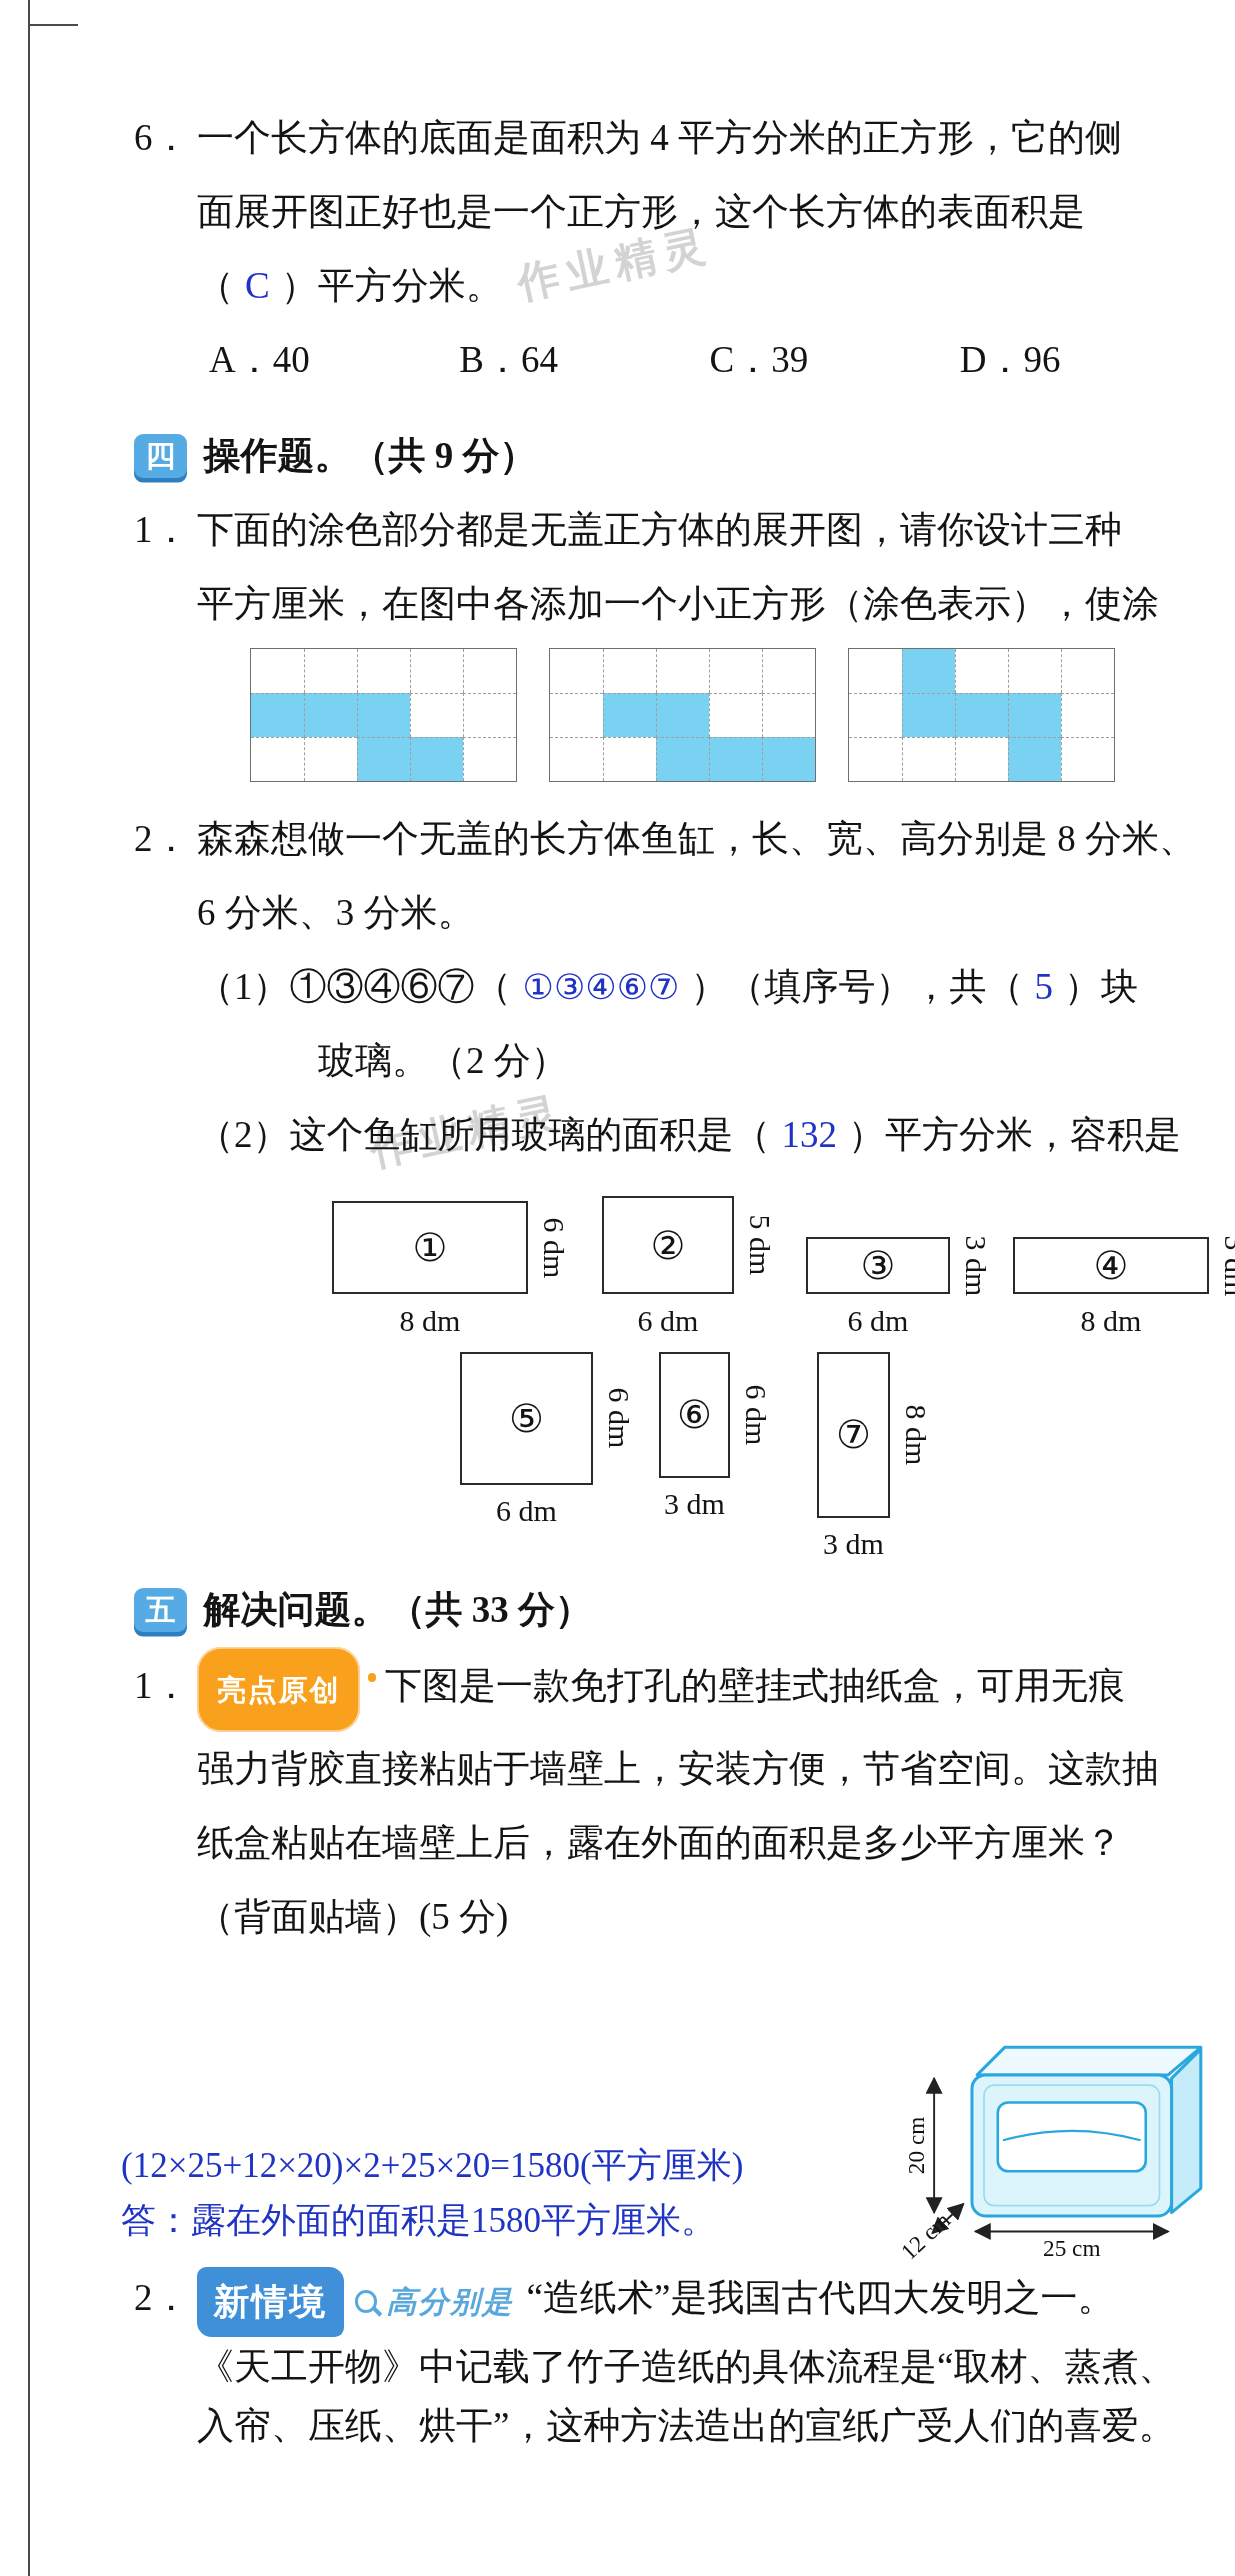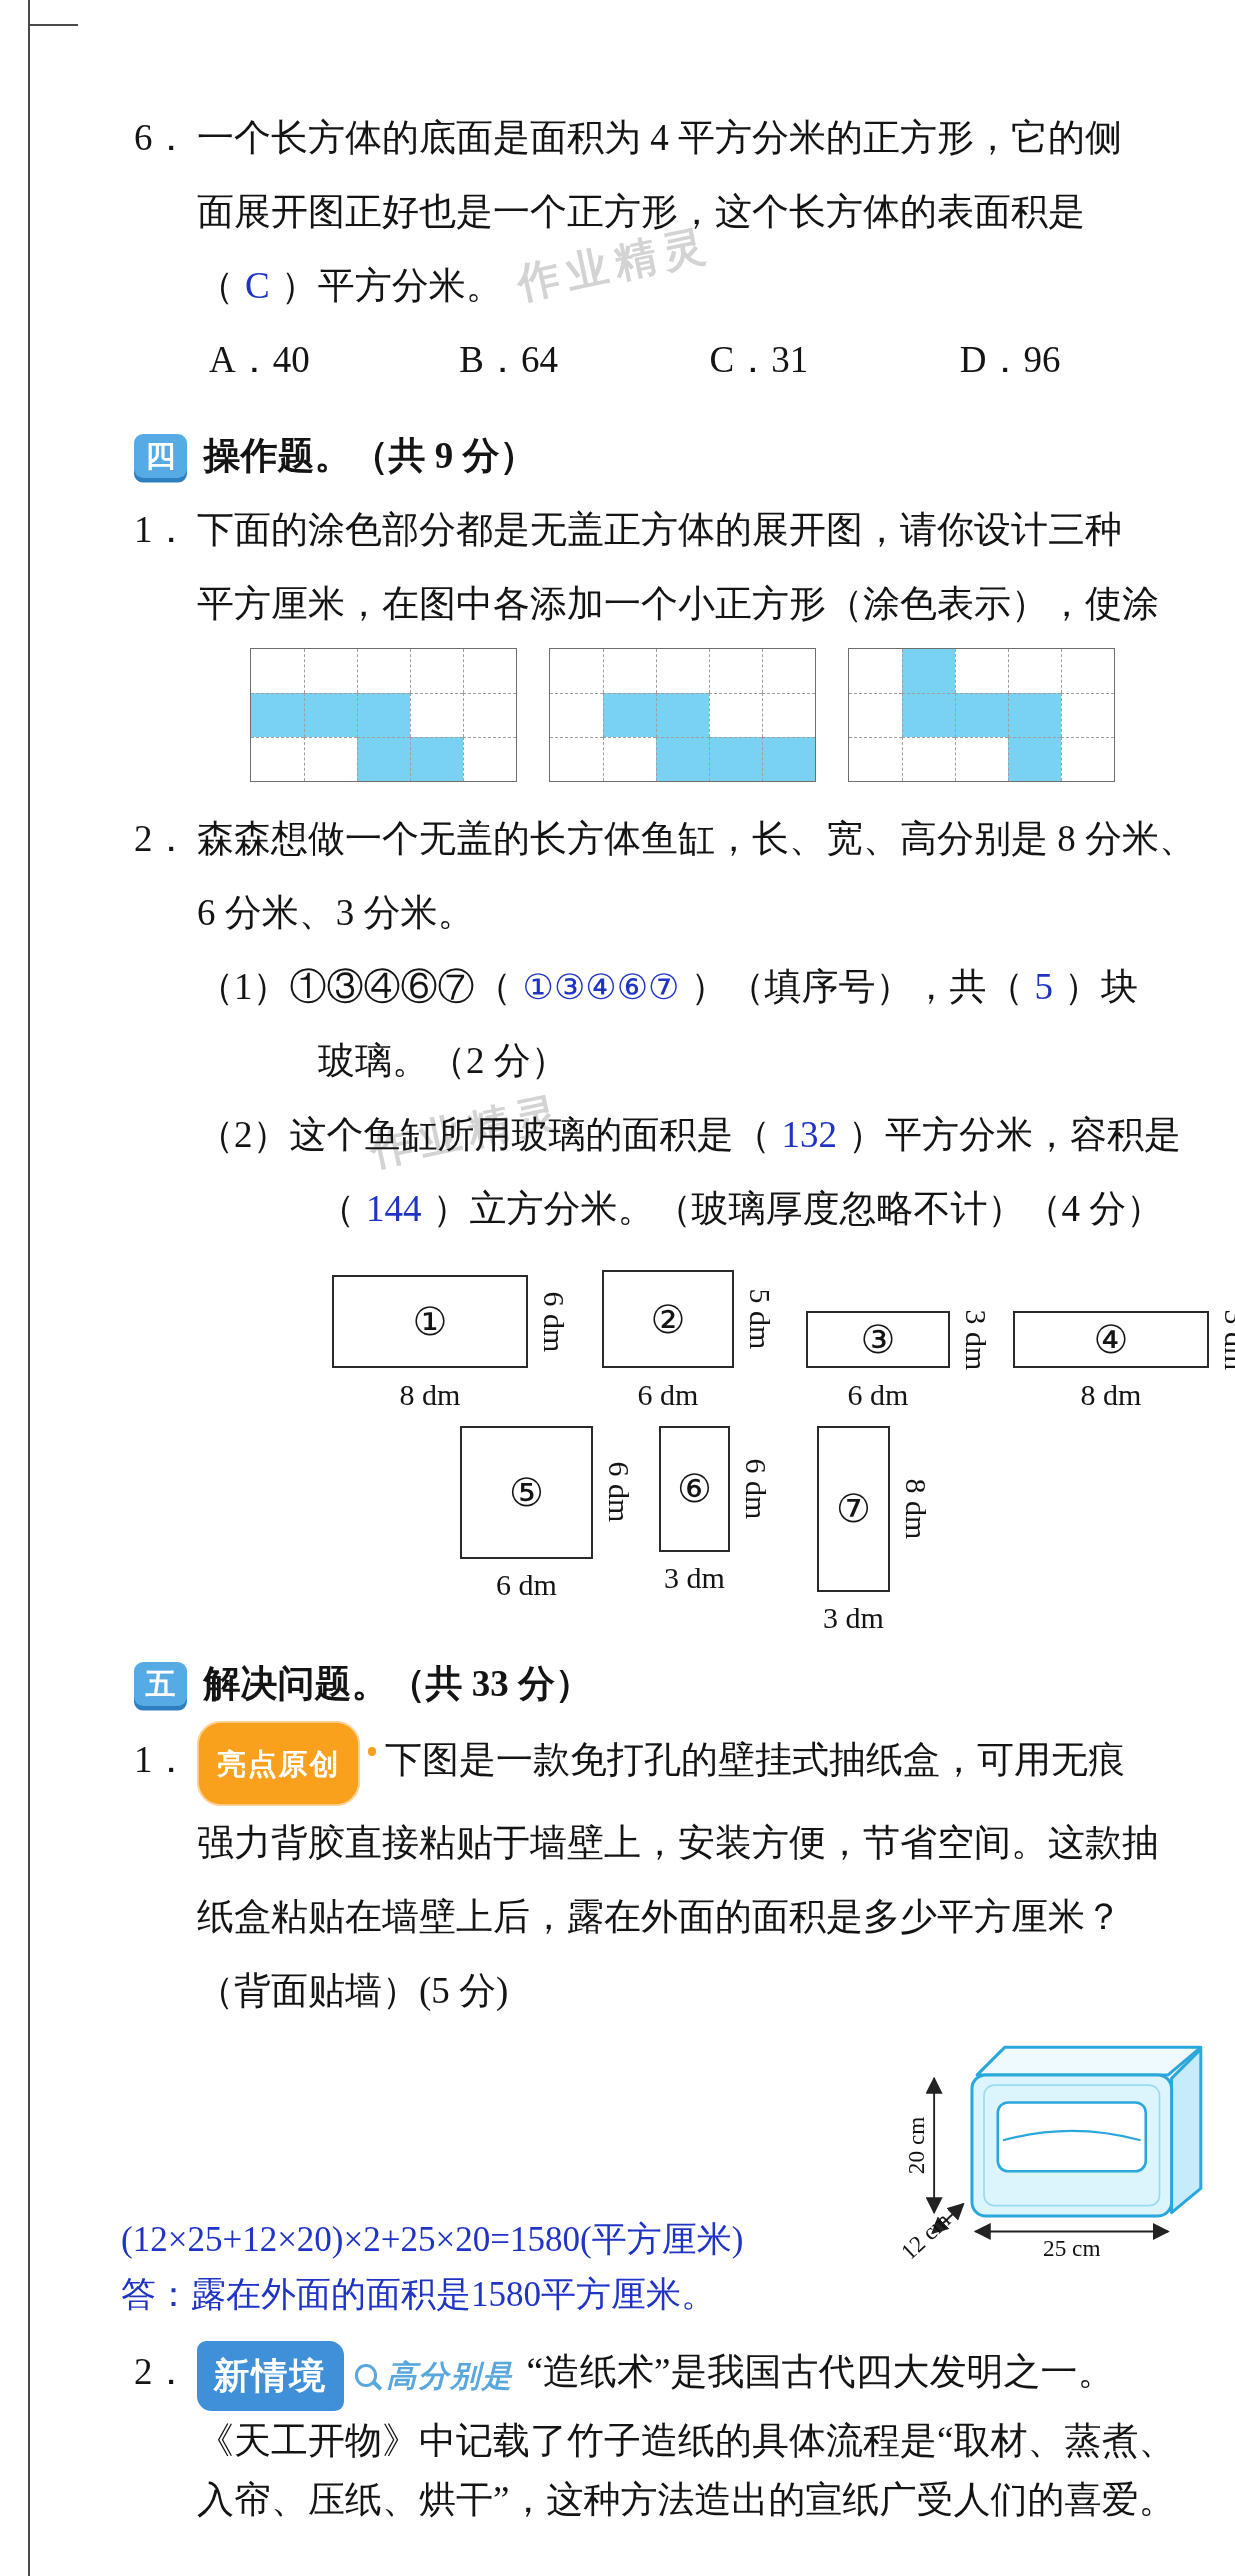--- a/index.html
+++ b/index.html
@@ -88,21 +88,21 @@
 
   <div class="content">
 
     <section>
       <div class="line"><span class="qnum">6．</span><span>一个长方体的底面是面积为 4 平方分米的正方形，它的侧</span></div>
       <div class="line ind1">面展开图正好也是一个正方形，这个长方体的表面积是</div>
       <div class="line ind1"><span>（</span><span class="blue pad">C</span><span>）平方分米。</span></div>
       <div class="line ind1 options">
         <span class="opt">A．40</span>
         <span class="opt">B．64</span>
-        <span class="opt">C．31</span>
+        <span class="opt">C．39</span>
         <span class="opt">D．96</span>
       </div>
     </section>
 
     <div class="section-header">
       <span class="badge-key">四</span>
       <span class="section-title">操作题。（共 9 分）</span>
     </div>
 
     <section>
@@ -162,21 +162,20 @@
           </div>
       </div>
     </section>
 
     <section class="qblock">
       <div class="line"><span class="qnum">2．</span><span>森森想做一个无盖的长方体鱼缸，长、宽、高分别是 8 分米、</span></div>
       <div class="line ind1">6 分米、3 分米。</div>
       <div class="line ind1"><span>（1）</span><span>①③④⑥⑦（</span><span class="blue circ-nums pad">①③④⑥⑦</span><span>）（填序号），共（</span><span class="blue pad">5</span><span>）块</span></div>
       <div class="line ind2">玻璃。（2 分）</div>
       <div class="line ind1"><span>（2）</span><span>这个鱼缸所用玻璃的面积是（</span><span class="blue pad">132</span><span>）平方分米，容积是</span></div>
-      <div class="line ind2"><span>（</span><span class="blue pad">144</span><span>）立方分米。（玻璃厚度忽略不计）（4 分）</span></div>
 
       <div class="glass-row row1">
         <div class="glass-item g1">
           <div class="glass-rect">
               <span class="glass-circ">①</span>
               <span class="glass-side">6 dm</span>
             </div>
           <div class="glass-bottom">8 dm</div>
         </div>
         <div class="glass-item g2">

